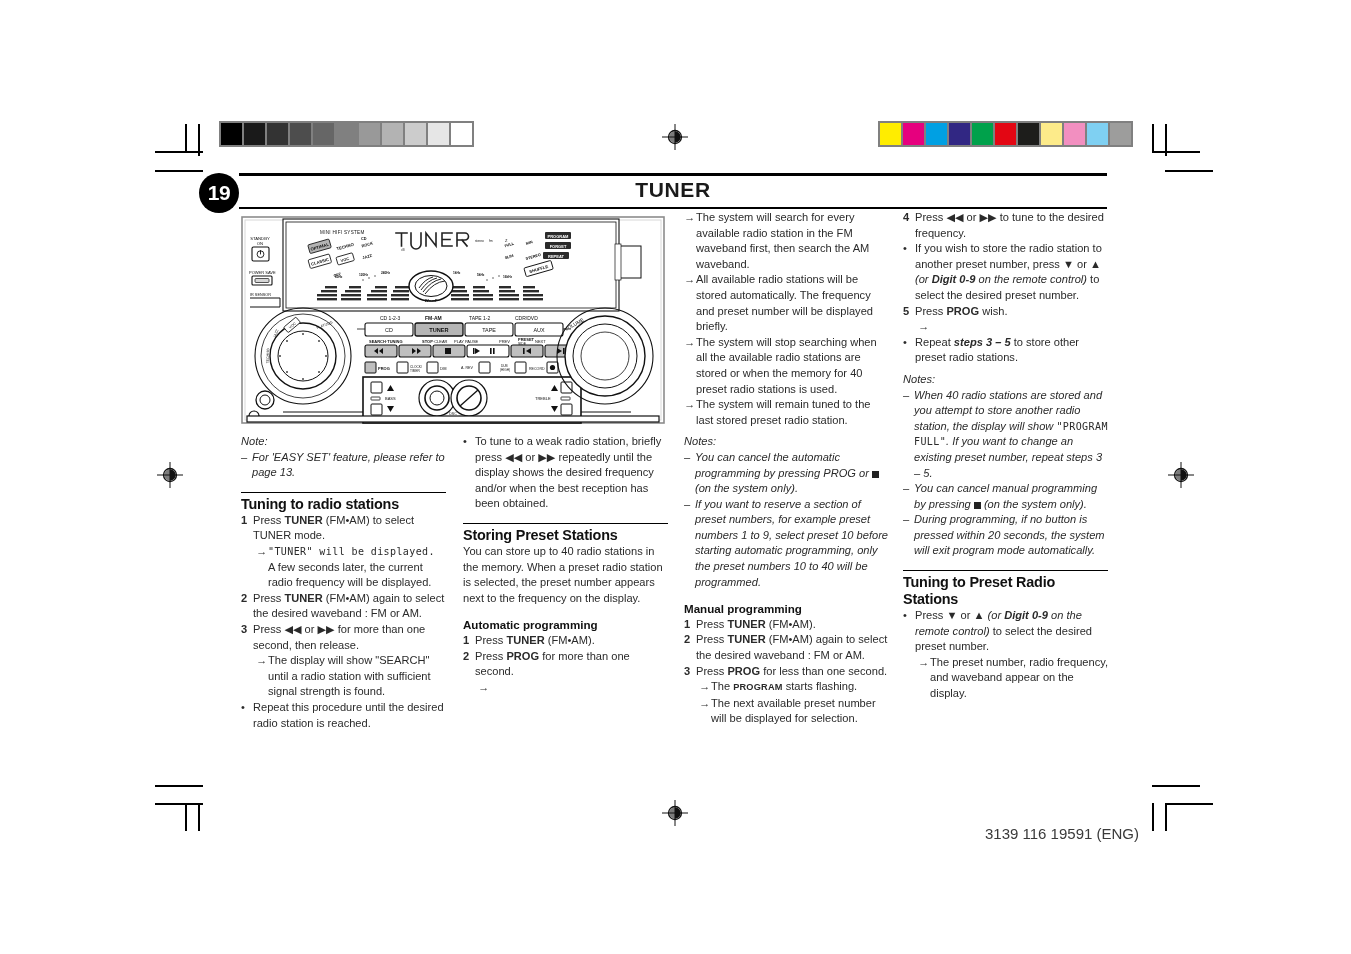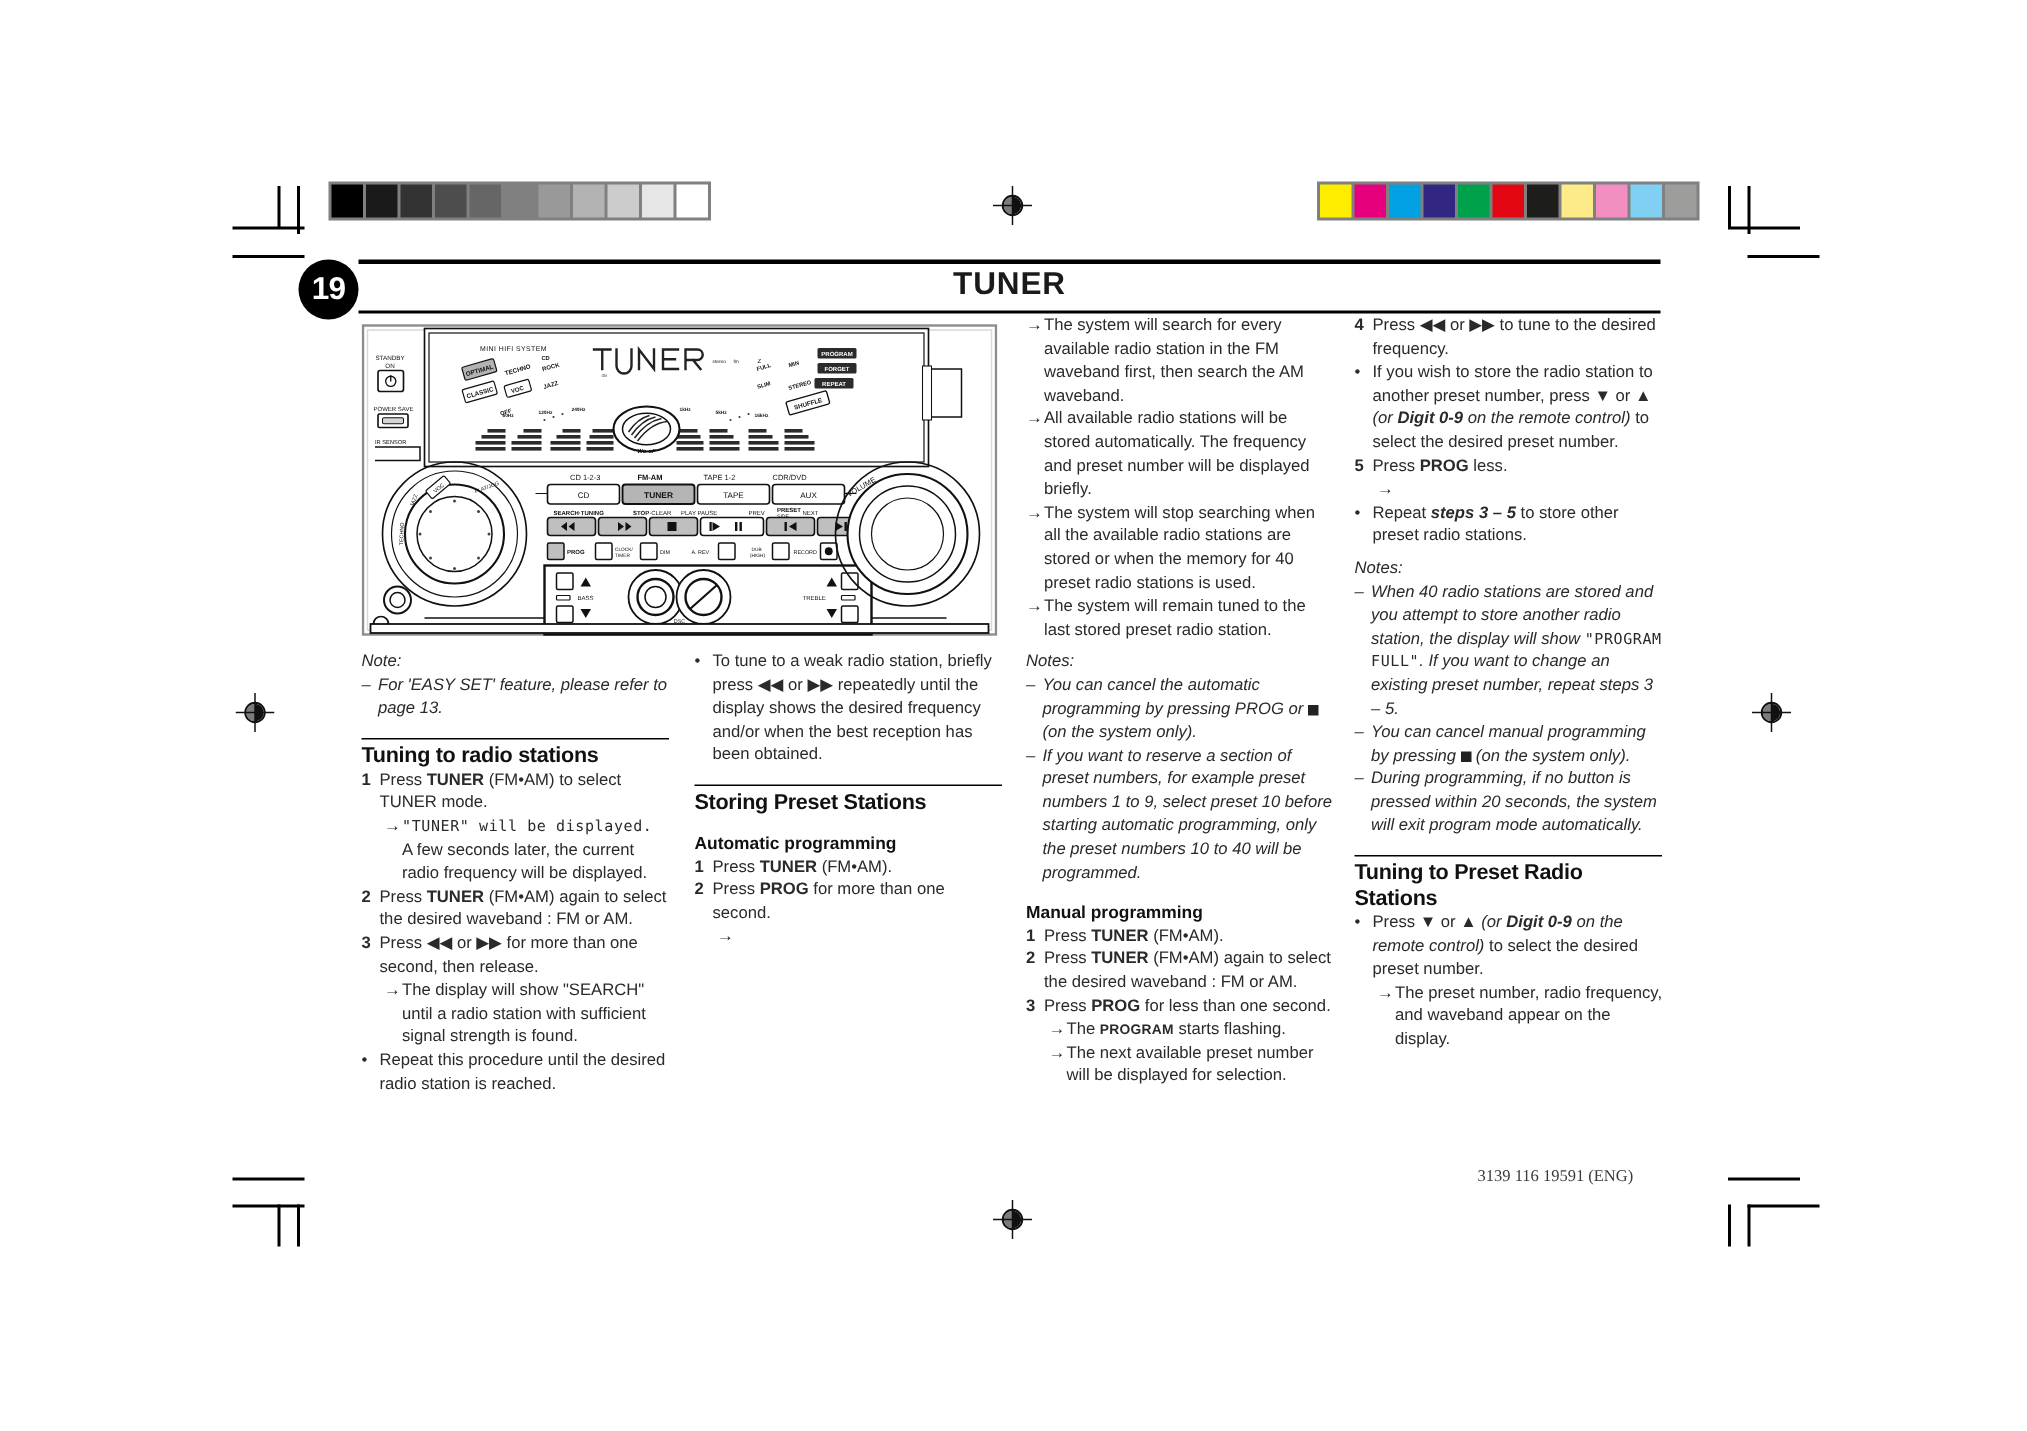--- a/index.html
+++ b/index.html
@@ -159,24 +159,23 @@
   .stopsq {
     display: inline-block;
     width: 7px; height: 7px;
     background: #222;
     vertical-align: -1px;
   }
 
   
   .footer {
     position: absolute;
-    left: 985px; top: 778px;
-    font-size: 11px;
+    left: 985px; top: 825px;
+    font-size: 15px;
     color: #3a3a3a;
-    font-family: Liberation Serif, serif;
   }
 
   
   .device {
     position: absolute;
     left: 241px; top: 216px;
     width: 424px; height: 208px;
   }
   .device svg { display:block; }
 </style>
@@ -648,20 +647,21 @@
 
   <div class="col" style="left:463px;top:434px;width:205px;">
     <div class="li">
       <span class="mk">•</span>
       <span class="tx">To tune to a weak radio station, briefly press ◀◀ or ▶▶ repeatedly until the display shows the desired frequency and/or when the best reception has been obtained.</span>
     </div>
 
     <div class="gap"></div>
     <div class="sec-rule"></div>
     <p class="sec-head">Storing Preset Stations</p>
+    <p>You can store up to 40 radio stations in the memory. When a preset radio station is selected, the preset number appears next to the frequency on the display.</p>
 
     <div class="gap"></div>
     <p class="sub-head">Automatic programming</p>
 
     <div class="li">
       <span class="mk num">1</span>
       <span class="tx"><span>Press </span><span class="b">TUNER</span><span> (FM•AM).</span></span>
     </div>
     <div class="li">
       <span class="mk num">2</span>
@@ -730,21 +730,21 @@
     <div class="li">
       <span class="mk num">4</span>
       <span class="tx">Press ◀◀ or ▶▶ to tune to the desired frequency.</span>
     </div>
     <div class="li">
       <span class="mk">•</span>
       <span class="tx"><span>If you wish to store the radio station to another preset number, press ▼ or ▲ </span><span class="ital">(or </span><span class="bi">Digit 0-9</span><span class="ital"> on the remote control)</span><span> to select the desired preset number.</span></span>
     </div>
     <div class="li">
       <span class="mk num">5</span>
-      <span class="tx"><span>Press </span><span class="b">PROG</span><span> less.</span></span>
+      <span class="tx"><span>Press </span><span class="b">PROG</span><span> wish.</span></span>
     </div>
     <div class="li2">
       <span class="mk">→</span>
     </div>
     <div class="li">
       <span class="mk">•</span>
       <span class="tx"><span>Repeat </span><span class="bi">steps 3 – 5</span><span> to store other preset radio stations.</span></span>
     </div>
 
     <div class="gap-s"></div>

